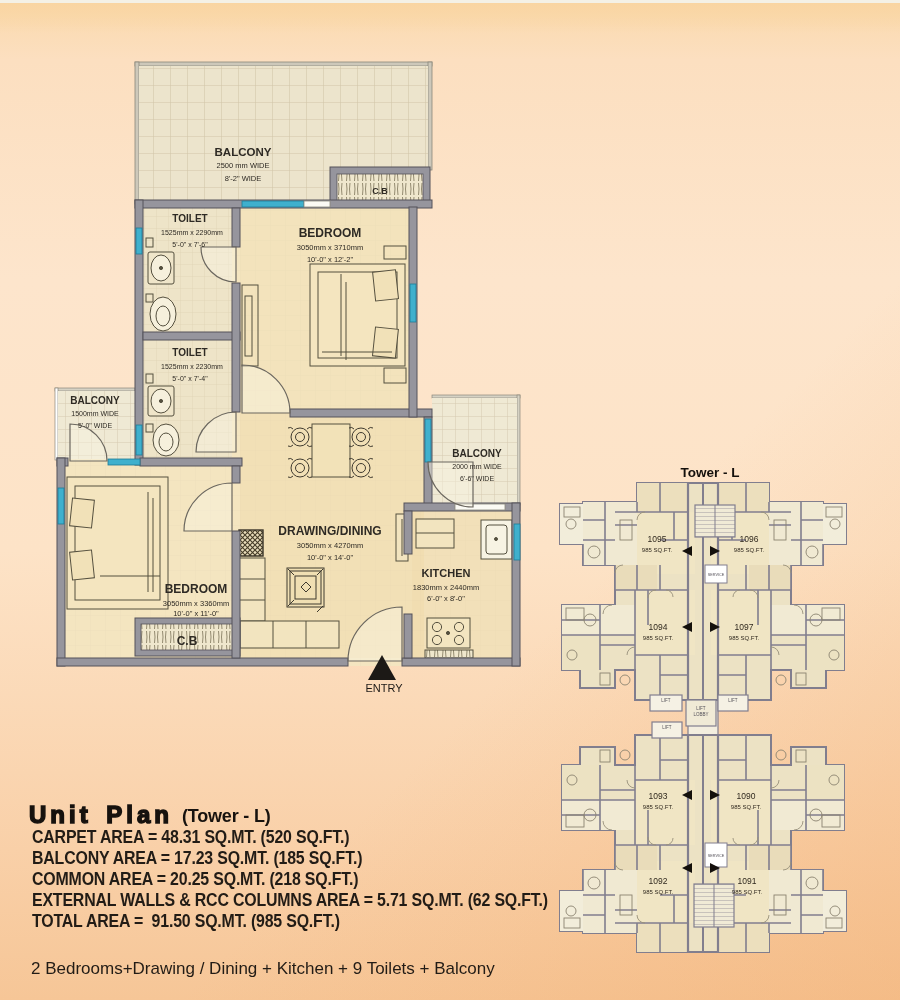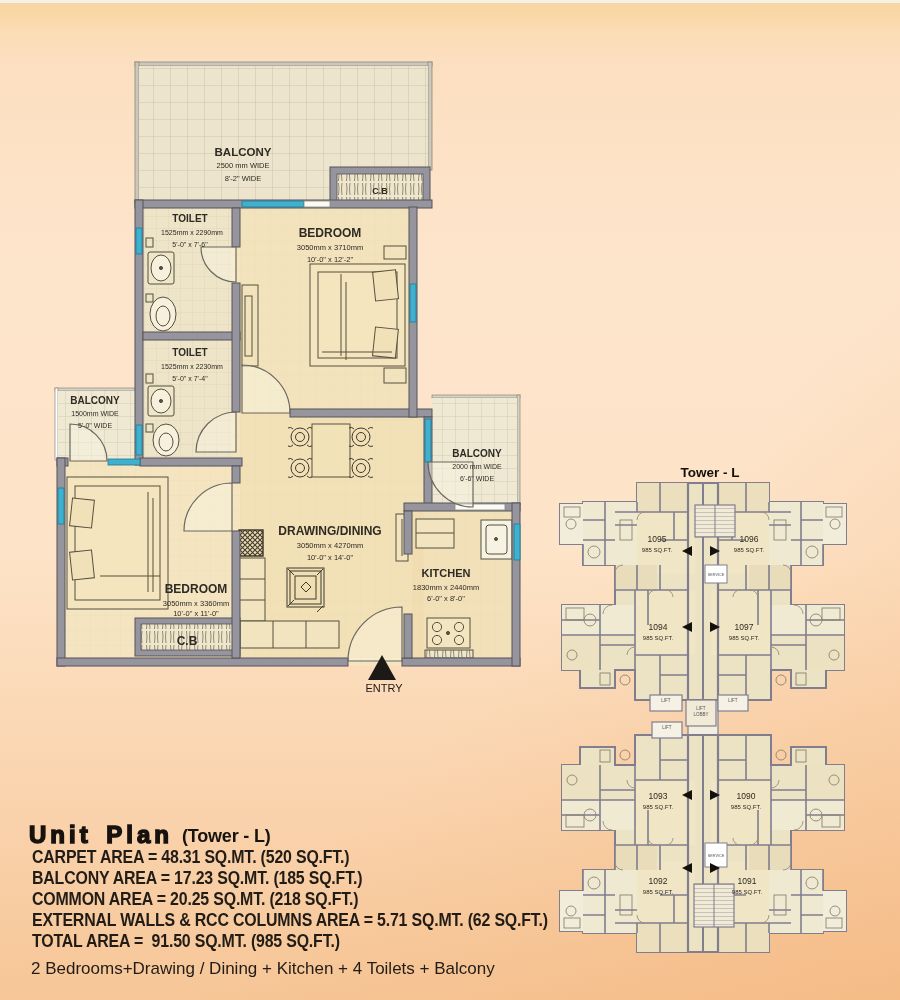--- a/index.html
+++ b/index.html
@@ -6,21 +6,21 @@
   body{
     width:900px;height:1000px;overflow:hidden;position:relative;
     font-family:"Liberation Sans",sans-serif;
     background:
       linear-gradient(135deg, rgba(242,172,110,0) 62%, rgba(242,172,110,0.40) 100%),
       linear-gradient(180deg, #fad9ab 0%, #fcdfc0 6%, #fde5cc 28%, #fde3c7 55%, #f9d0a8 85%, #f6c697 100%);
   }
   #topline{position:absolute;left:0;top:0;width:900px;height:3px;background:#f4f1e6;}
   #topline2{position:absolute;left:0;top:3px;width:900px;height:30px;background:linear-gradient(180deg,#f9d5a2,rgba(253,223,192,0));}
   .abs{position:absolute;}
-  #txt{position:absolute;left:29px;top:821px;color:#17120e;white-space:nowrap;}
+  #txt{position:absolute;left:29px;top:801px;color:#17120e;white-space:nowrap;}
   #title{font-size:24px;font-weight:bold;letter-spacing:4px;word-spacing:4px;-webkit-text-stroke:1.5px #17120e;}
   #titletower{font-size:18px;font-weight:bold;letter-spacing:-0.2px;margin-left:9px;vertical-align:1.5px;}
   .area{position:absolute;left:3px;top:26px;font-size:17.5px;font-weight:bold;line-height:21px;color:#221c16;letter-spacing:-0.2px;transform:scaleX(0.909);transform-origin:left top;}
   #lastline{position:absolute;left:31px;top:959px;font-size:17px;color:#221c16;}
 </style>
 </head>
 <body>
 <div id="topline"></div>
 <div id="topline2"></div>
 
@@ -361,13 +361,13 @@
 </svg>
 
 <div id="txt">
   <div><span id="title">Unit Plan</span><span id="titletower">(Tower - L)</span></div>
   <div class="area">CARPET AREA = 48.31 SQ.MT. (520 SQ.FT.)<br>
 BALCONY AREA = 17.23 SQ.MT. (185 SQ.FT.)<br>
 COMMON AREA = 20.25 SQ.MT. (218 SQ.FT.)<br>
 EXTERNAL WALLS &amp; RCC COLUMNS AREA = 5.71 SQ.MT. (62 SQ.FT.)<br>
 TOTAL AREA =&nbsp; 91.50 SQ.MT. (985 SQ.FT.)</div>
 </div>
-<div id="lastline">2 Bedrooms+Drawing / Dining + Kitchen + 4 Toilets + Balcony</div>
+<div id="lastline">2 Bedrooms+Drawing / Dining + Kitchen + 9 Toilets + Balcony</div>
 
 </body></html>

